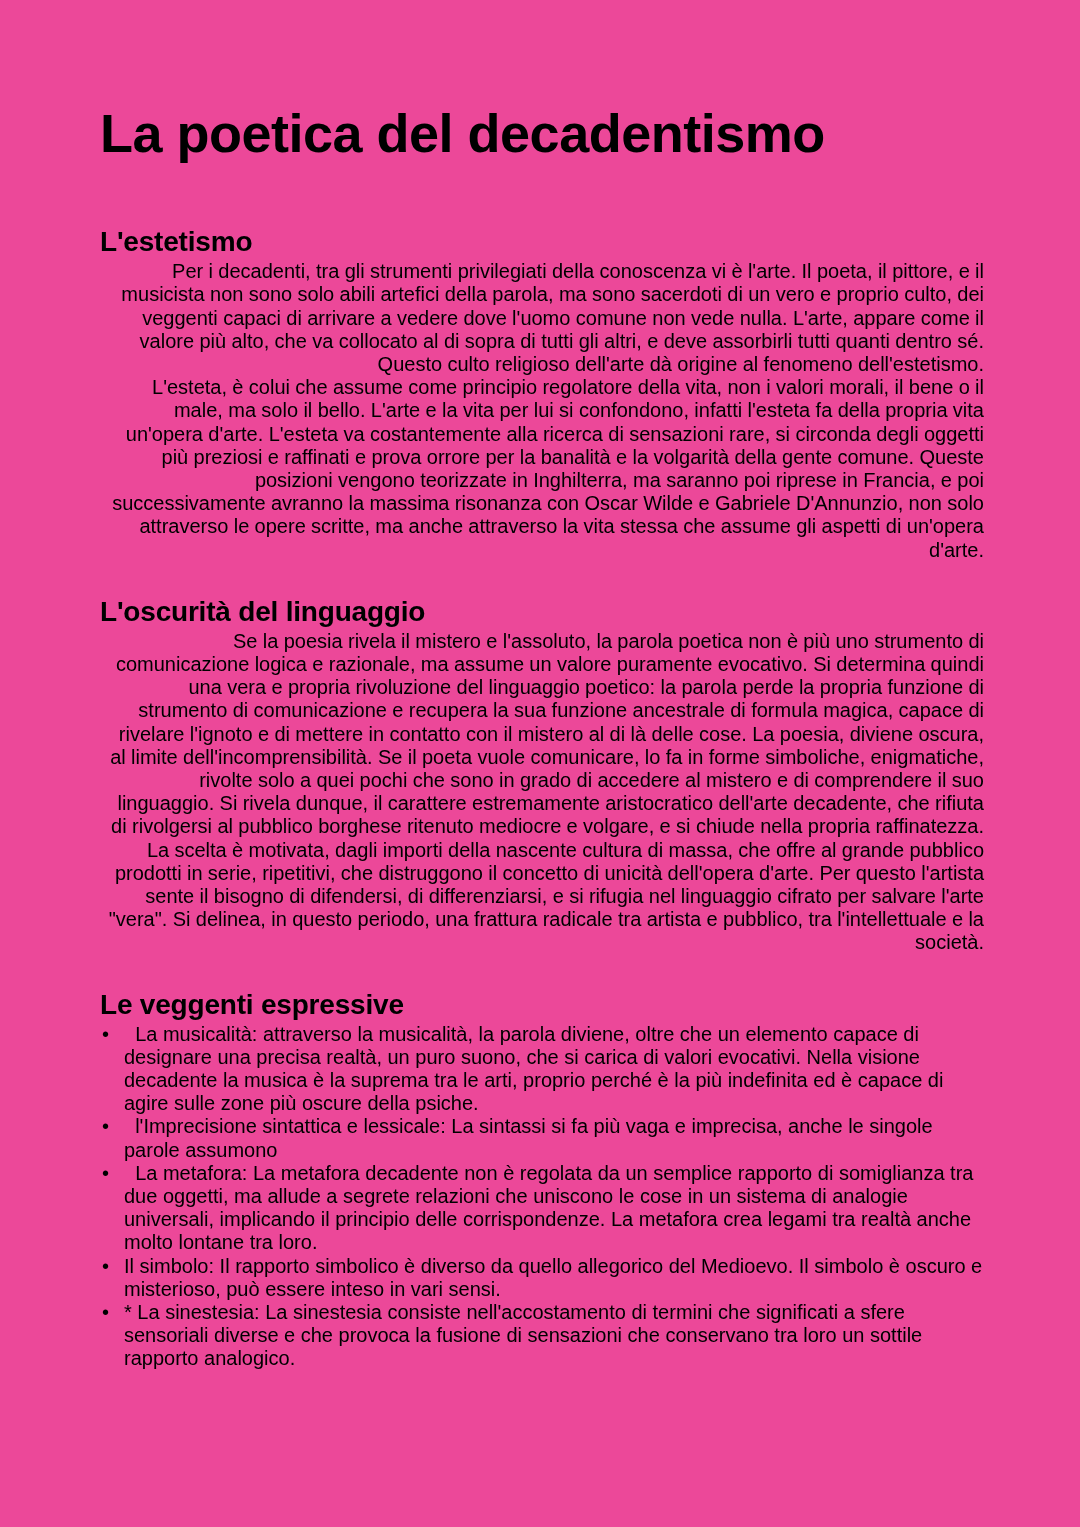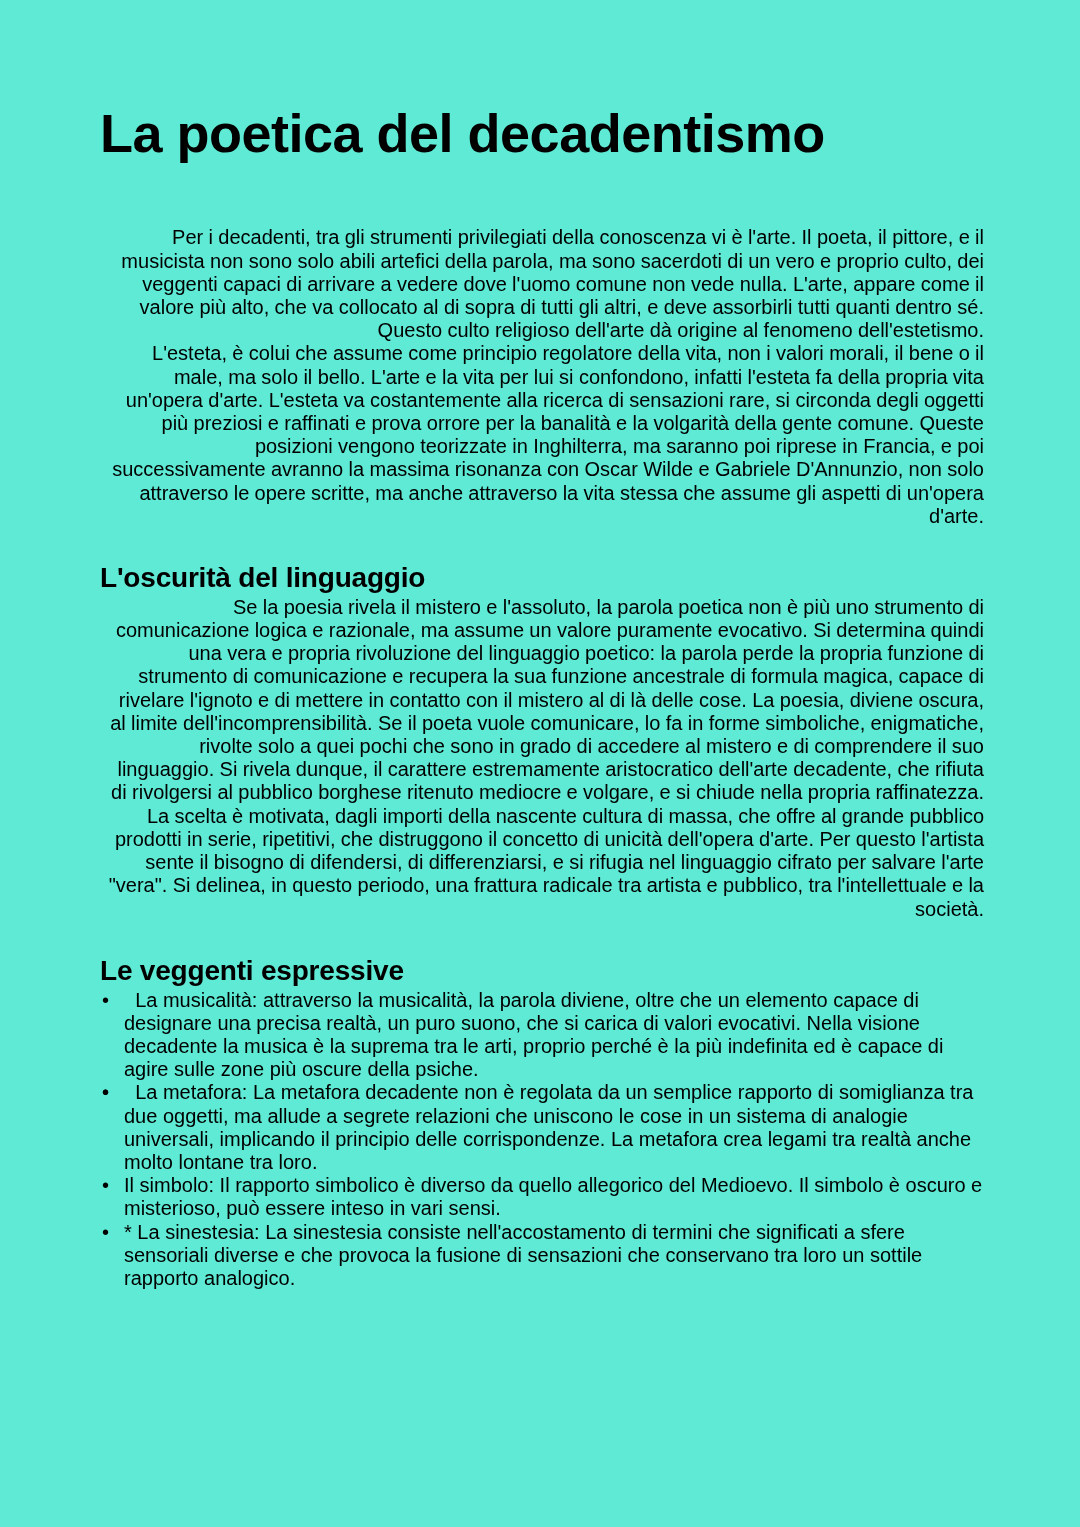--- a/index.html
+++ b/index.html
@@ -11,21 +11,21 @@
     width: 1080px;
     height: 1527px;
     font-family: "Liberation Sans", sans-serif;
     color: #000000;
     -webkit-font-smoothing: antialiased;
   }
   .page {
     position: relative;
     width: 1080px;
     height: 1527px;
-    background: #5eead4;
+    background: #ec4899;
     box-sizing: border-box;
     padding: 0;
     overflow: hidden;
   }
   .content {
     position: absolute;
     left: 100px;
     top: 0;
     width: 884px;
   }
@@ -86,20 +86,21 @@
 <body>
 
 <div class="page">
   <div class="content">
 
     <h1 class="doc-title">La poetica del decadentismo</h1>
 
     <div class="section-spacer-large"></div>
 
     <section class="section">
+      <h2 class="section-heading">L'estetismo</h2>
       <p class="para">Per i decadenti, tra gli strumenti privilegiati della conoscenza vi è l'arte. Il poeta, il pittore, e il musicista non sono solo abili artefici della parola, ma sono sacerdoti di un vero e proprio culto, dei veggenti capaci di arrivare a vedere dove l'uomo comune non vede nulla. L'arte, appare come il valore più alto, che va collocato al di sopra di tutti gli altri, e deve assorbirli tutti quanti dentro sé. Questo culto religioso dell'arte dà origine al fenomeno dell'estetismo.</p>
       <p class="para">L'esteta, è colui che assume come principio regolatore della vita, non i valori morali, il bene o il male, ma solo il bello. L'arte e la vita per lui si confondono, infatti l'esteta fa della propria vita un'opera d'arte. L'esteta va costantemente alla ricerca di sensazioni rare, si circonda degli oggetti più preziosi e raffinati e prova orrore per la banalità e la volgarità della gente comune. Queste posizioni vengono teorizzate in Inghilterra, ma saranno poi riprese in Francia, e poi successivamente avranno la massima risonanza con Oscar Wilde e Gabriele D'Annunzio, non solo attraverso le opere scritte, ma anche attraverso la vita stessa che assume gli aspetti di un'opera d'arte.</p>
     </section>
 
     <div class="section-spacer-mid"></div>
 
     <section class="section">
       <h2 class="section-heading">L'oscurità del linguaggio</h2>
       <p class="para">Se la poesia rivela il mistero e l'assoluto, la parola poetica non è più uno strumento di comunicazione logica e razionale, ma assume un valore puramente evocativo. Si determina quindi una vera e propria rivoluzione del linguaggio poetico: la parola perde la propria funzione di strumento di comunicazione e recupera la sua funzione ancestrale di formula magica, capace di rivelare l'ignoto e di mettere in contatto con il mistero al di là delle cose. La poesia, diviene oscura, al limite dell'incomprensibilità. Se il poeta vuole comunicare, lo fa in forme simboliche, enigmatiche, rivolte solo a quei pochi che sono in grado di accedere al mistero e di comprendere il suo linguaggio. Si rivela dunque, il carattere estremamente aristocratico dell'arte decadente, che rifiuta di rivolgersi al pubblico borghese ritenuto mediocre e volgare, e si chiude nella propria raffinatezza. La scelta è motivata, dagli importi della nascente cultura di massa, che offre al grande pubblico prodotti in serie, ripetitivi, che distruggono il concetto di unicità dell'opera d'arte. Per questo l'artista sente il bisogno di difendersi, di differenziarsi, e si rifugia nel linguaggio cifrato per salvare l'arte "vera". Si delinea, in questo periodo, una frattura radicale tra artista e pubblico, tra l'intellettuale e la società.</p>
     </section>
@@ -111,20 +112,21 @@
 
       <ul class="bullet-list">
 
         <li class="bullet-item">
           <span class="bullet-mark">•</span>
           <span class="bullet-text lead-space">La musicalità: attraverso la musicalità, la parola diviene, oltre che un elemento capace di designare una precisa realtà, un puro suono, che si carica di valori evocativi. Nella visione decadente la musica è la suprema tra le arti, proprio perché è la più indefinita ed è capace di agire sulle zone più oscure della psiche.</span>
         </li>
 
         <li class="bullet-item">
           <span class="bullet-mark">•</span>
+          <span class="bullet-text lead-space">l'Imprecisione sintattica e lessicale: La sintassi si fa più vaga e imprecisa, anche le singole parole assumono</span>
         </li>
 
         <li class="bullet-item">
           <span class="bullet-mark">•</span>
           <span class="bullet-text lead-space">La metafora: La metafora decadente non è regolata da un semplice rapporto di somiglianza tra due oggetti, ma allude a segrete relazioni che uniscono le cose in un sistema di analogie universali, implicando il principio delle corrispondenze. La metafora crea legami tra realtà anche molto lontane tra loro.</span>
         </li>
 
         <li class="bullet-item">
           <span class="bullet-mark">•</span>
           <span class="bullet-text">Il simbolo: Il rapporto simbolico è diverso da quello allegorico del Medioevo. Il simbolo è oscuro e misterioso, può essere inteso in vari sensi.</span>

